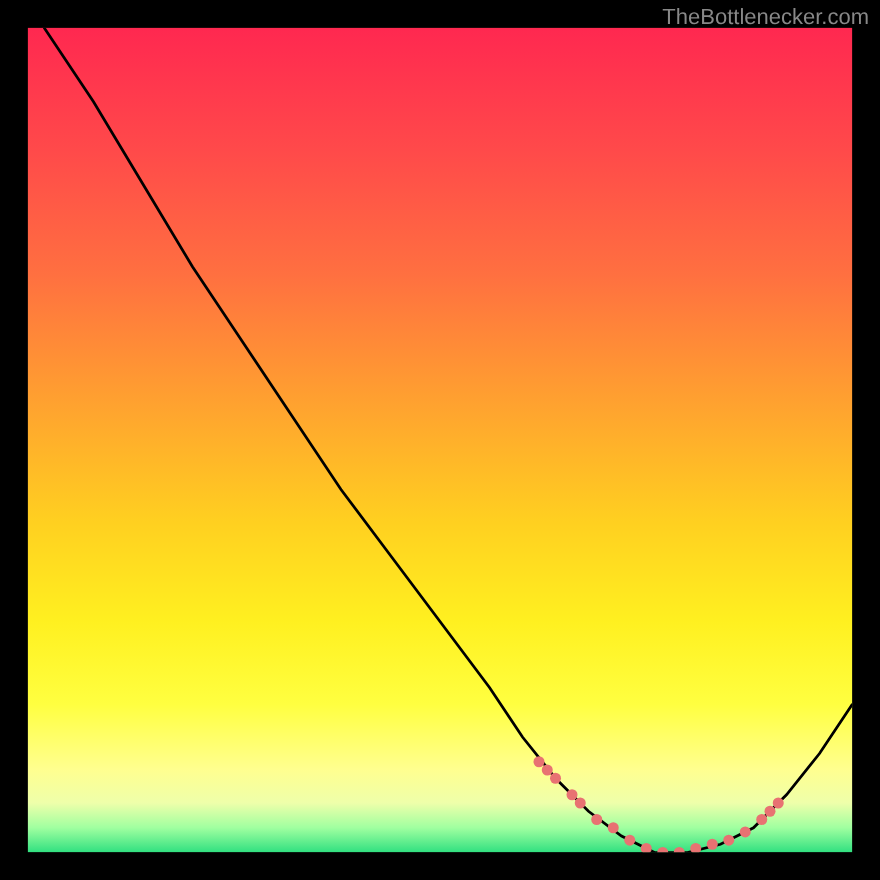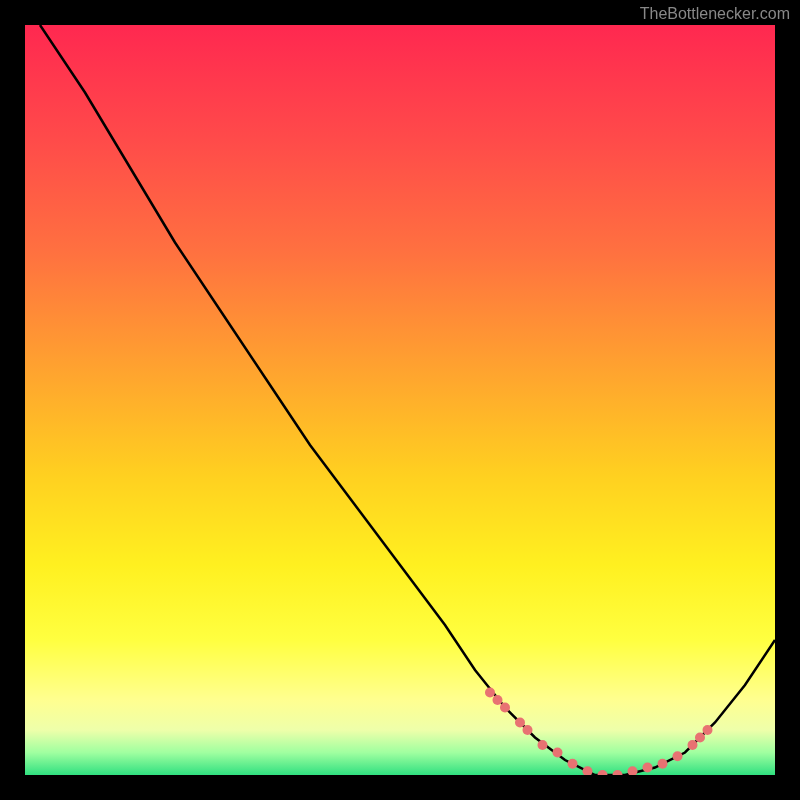--- a/index.html
+++ b/index.html
@@ -12,21 +12,21 @@
       height: 800px;
       background: #000;
       position: relative;
       font-family: Arial, sans-serif;
     }
     .watermark {
       position: absolute;
       top: 5px;
       right: 10px;
       color: #888;
-      font-size: 16px;
+      font-size: 20px;
       font-weight: 500;
       z-index: 10;
     }
     .chart-container {
       position: absolute;
       top: 25px;
       left: 25px;
       width: 750px;
       height: 750px;
       overflow: hidden;

